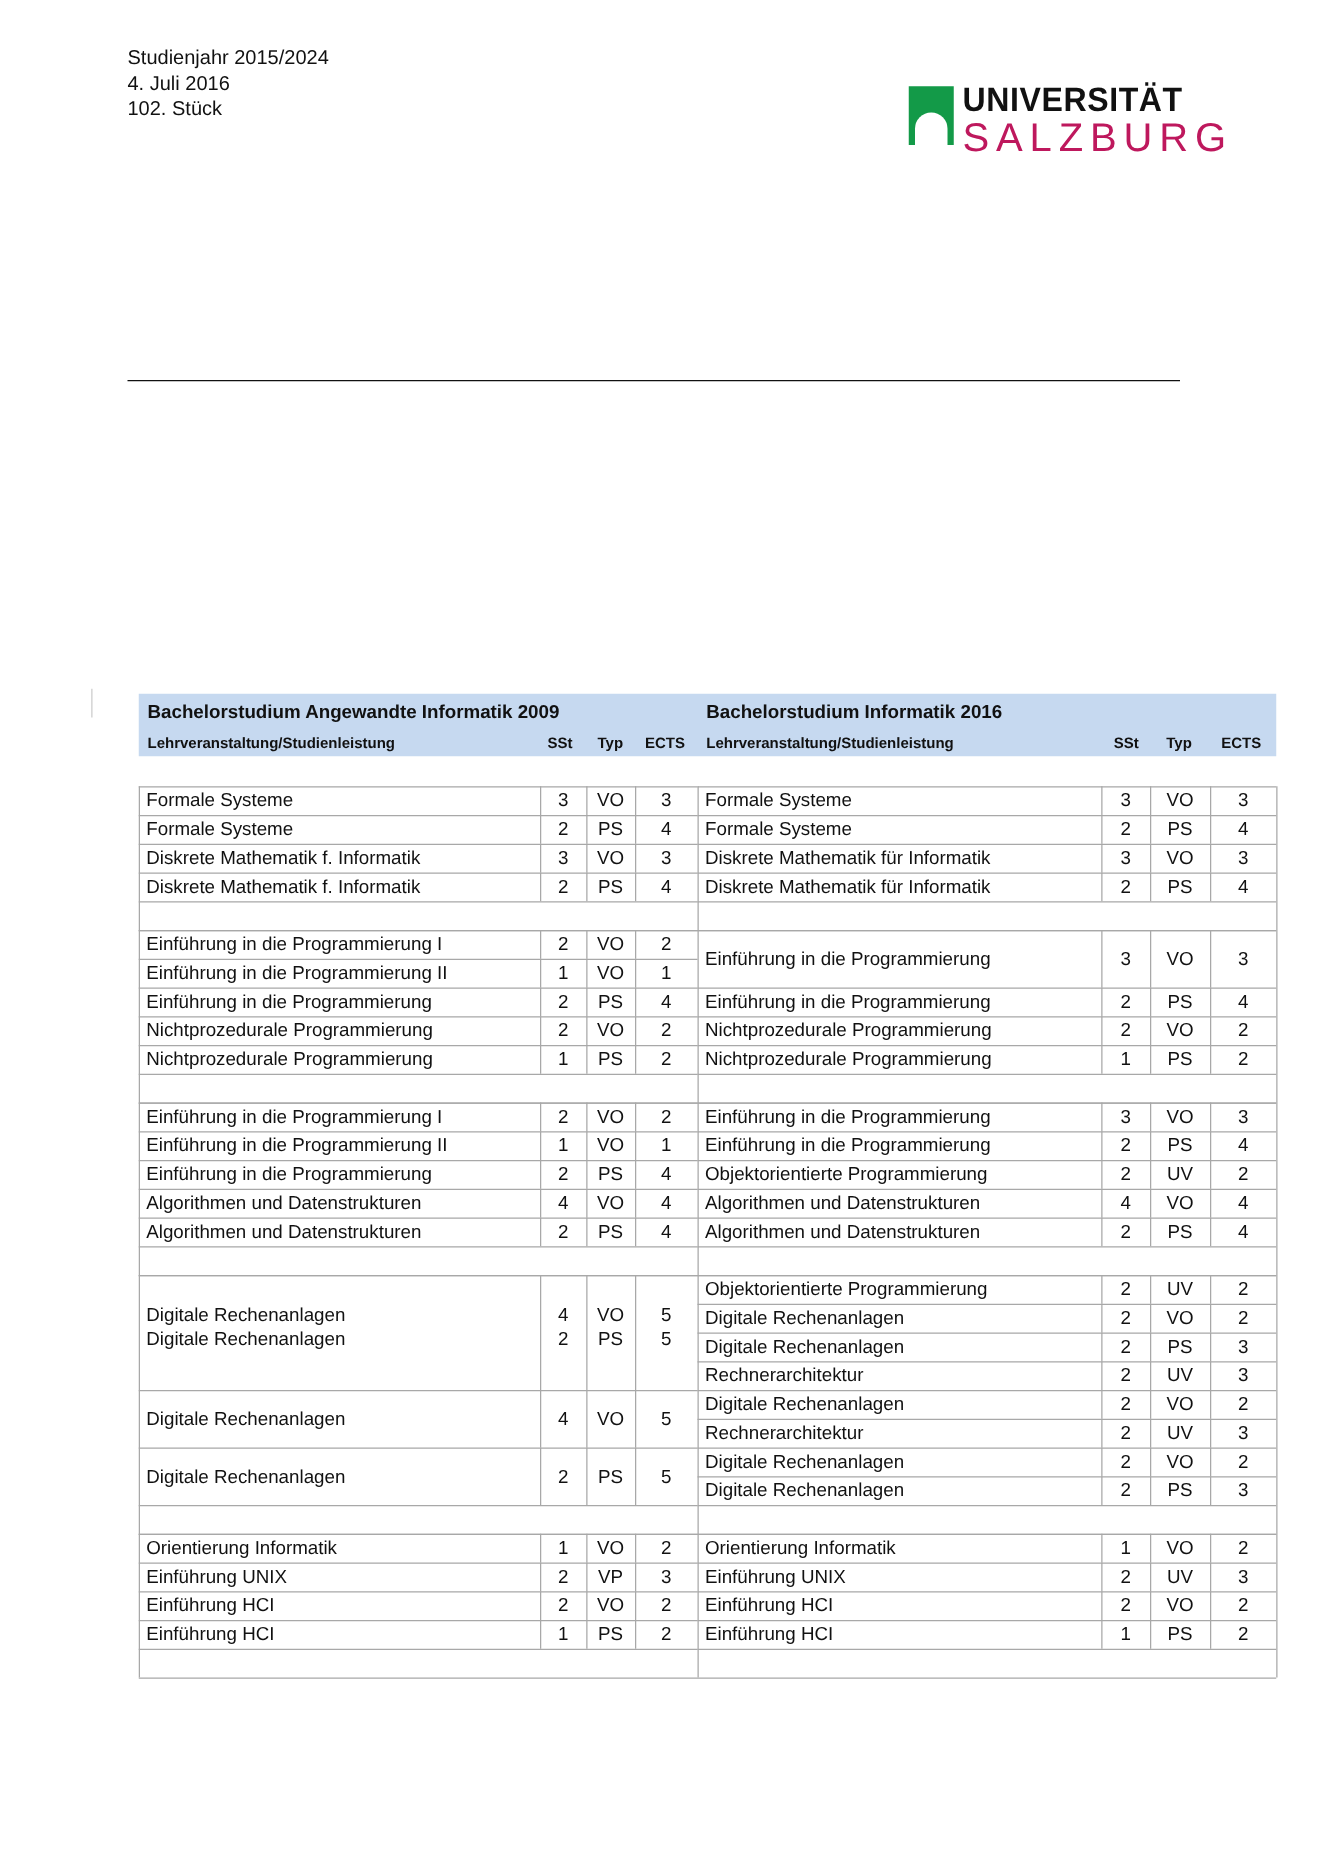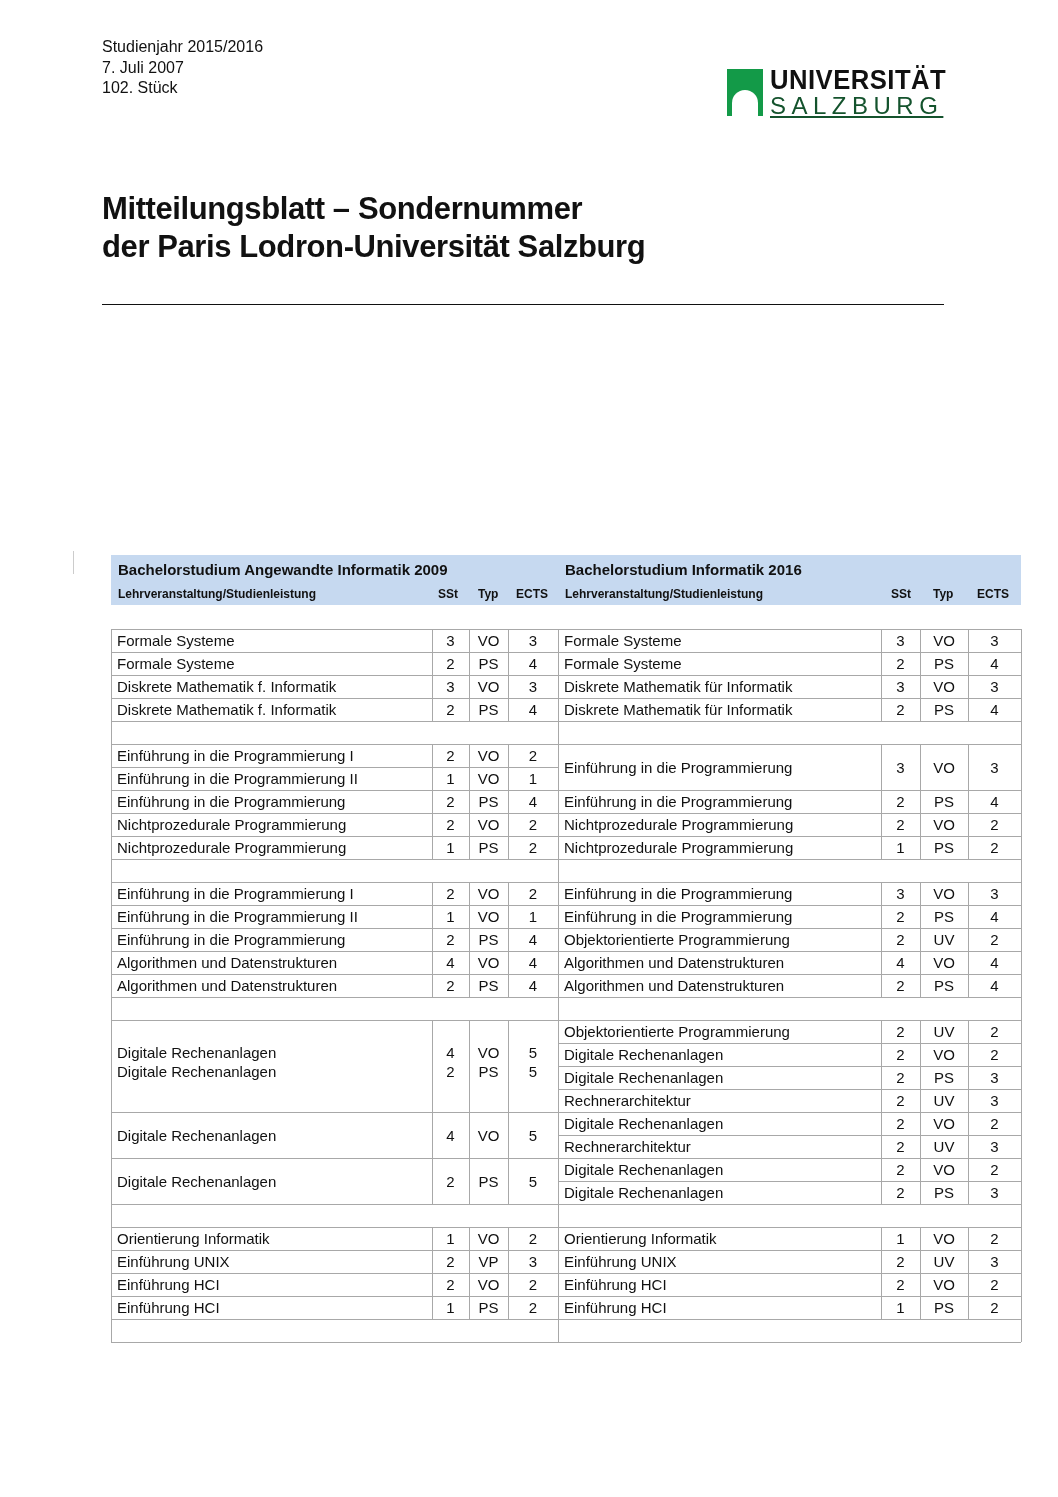--- a/index.html
+++ b/index.html
@@ -2,53 +2,49 @@
 <html><head>
 <meta charset="utf-8">
 <style>
   body { margin:0; background:#fff; }
   #page { position:relative; width:1058px; height:1497px; background:#fff; font-family:"Liberation Sans", sans-serif; color:#111; overflow:hidden; }
   .meta { position:absolute; left:102px; top:37px; font-size:16px; line-height:20.5px; }
   .logo { position:absolute; left:727px; top:69px; width:205px; height:50px; }
   .logo .arch { position:absolute; left:0; top:0; width:36px; height:47px; background:#139a48; }
   .logo .arch::after { content:""; position:absolute; left:5px; bottom:0; width:26px; height:26px; background:#fff; border-radius:13px 13px 0 0; }
   .logo .l1 { position:absolute; left:43px; top:-4px; font-size:27px; font-weight:bold; letter-spacing:0.5px; color:#111; transform:scaleX(0.95); transform-origin:left; }
-  .logo .l2 { position:absolute; left:43px; top:23px; font-size:24px; letter-spacing:5.5px; color:#14532d;text-decoration:underline; }
+  .logo .l2 { position:absolute; left:43px; top:23px; font-size:32px; letter-spacing:5.5px; color:#be185d; }
   .title { position:absolute; left:102px; top:190px; font-size:31px; font-weight:bold; line-height:38px; letter-spacing:-0.4px; }
   .rule { position:absolute; left:102px; top:304px; width:842px; height:0; border-top:1.5px solid #111; }
   .subtitle { position:absolute; left:102px; top:331px; width:855px; font-size:19px; font-weight:bold; line-height:25px; text-align:justify; text-align-last:left; }
   .intro { position:absolute; left:102px; top:424px; width:855px; font-size:18.5px; line-height:25px; text-align:justify; text-align-last:left; }
   .margin-mark { position:absolute; left:73px; top:551px; width:1px; height:23px; background:#ccc; }
   .head { position:absolute; left:111px; top:555px; width:910px; height:50px; background:#c6d9f0; }
   .head .t { position:absolute; top:6px; font-size:15px; font-weight:bold; }
   .head .s { position:absolute; top:32px; font-size:12px; font-weight:bold; }
   .cell { position:absolute; height:23px; font-size:15px; line-height:23px; box-sizing:border-box; white-space:nowrap; }
   .gl { position:absolute; background:#a8a8a8; }
   .c { text-align:center; }
 </style>
 </head>
 <body>
 
 <div id="page">
   <div class="meta">
-    <div>Studienjahr 2015/2016</div>
-    <div>7. Juli 2007</div>
+    <div>Studienjahr 2015/2024</div>
+    <div>4. Juli 2016</div>
     <div>102. Stück</div>
   </div>
 
   <div class="logo">
     <div class="arch"></div>
     <div class="l1">UNIVERSITÄT</div>
     <div class="l2">SALZBURG</div>
   </div>
 
-  <div class="title">
-    <div>Mitteilungsblatt – Sondernummer</div>
-    <div>der Paris Lodron-Universität Salzburg</div>
-  </div>
 
   <div class="rule"></div>
 
 
 
   <div class="margin-mark"></div>
 
   <div class="head">
     <div class="t" style="left:7px">Bachelorstudium Angewandte Informatik  2009</div>
     <div class="t" style="left:454px">Bachelorstudium Informatik 2016</div>

